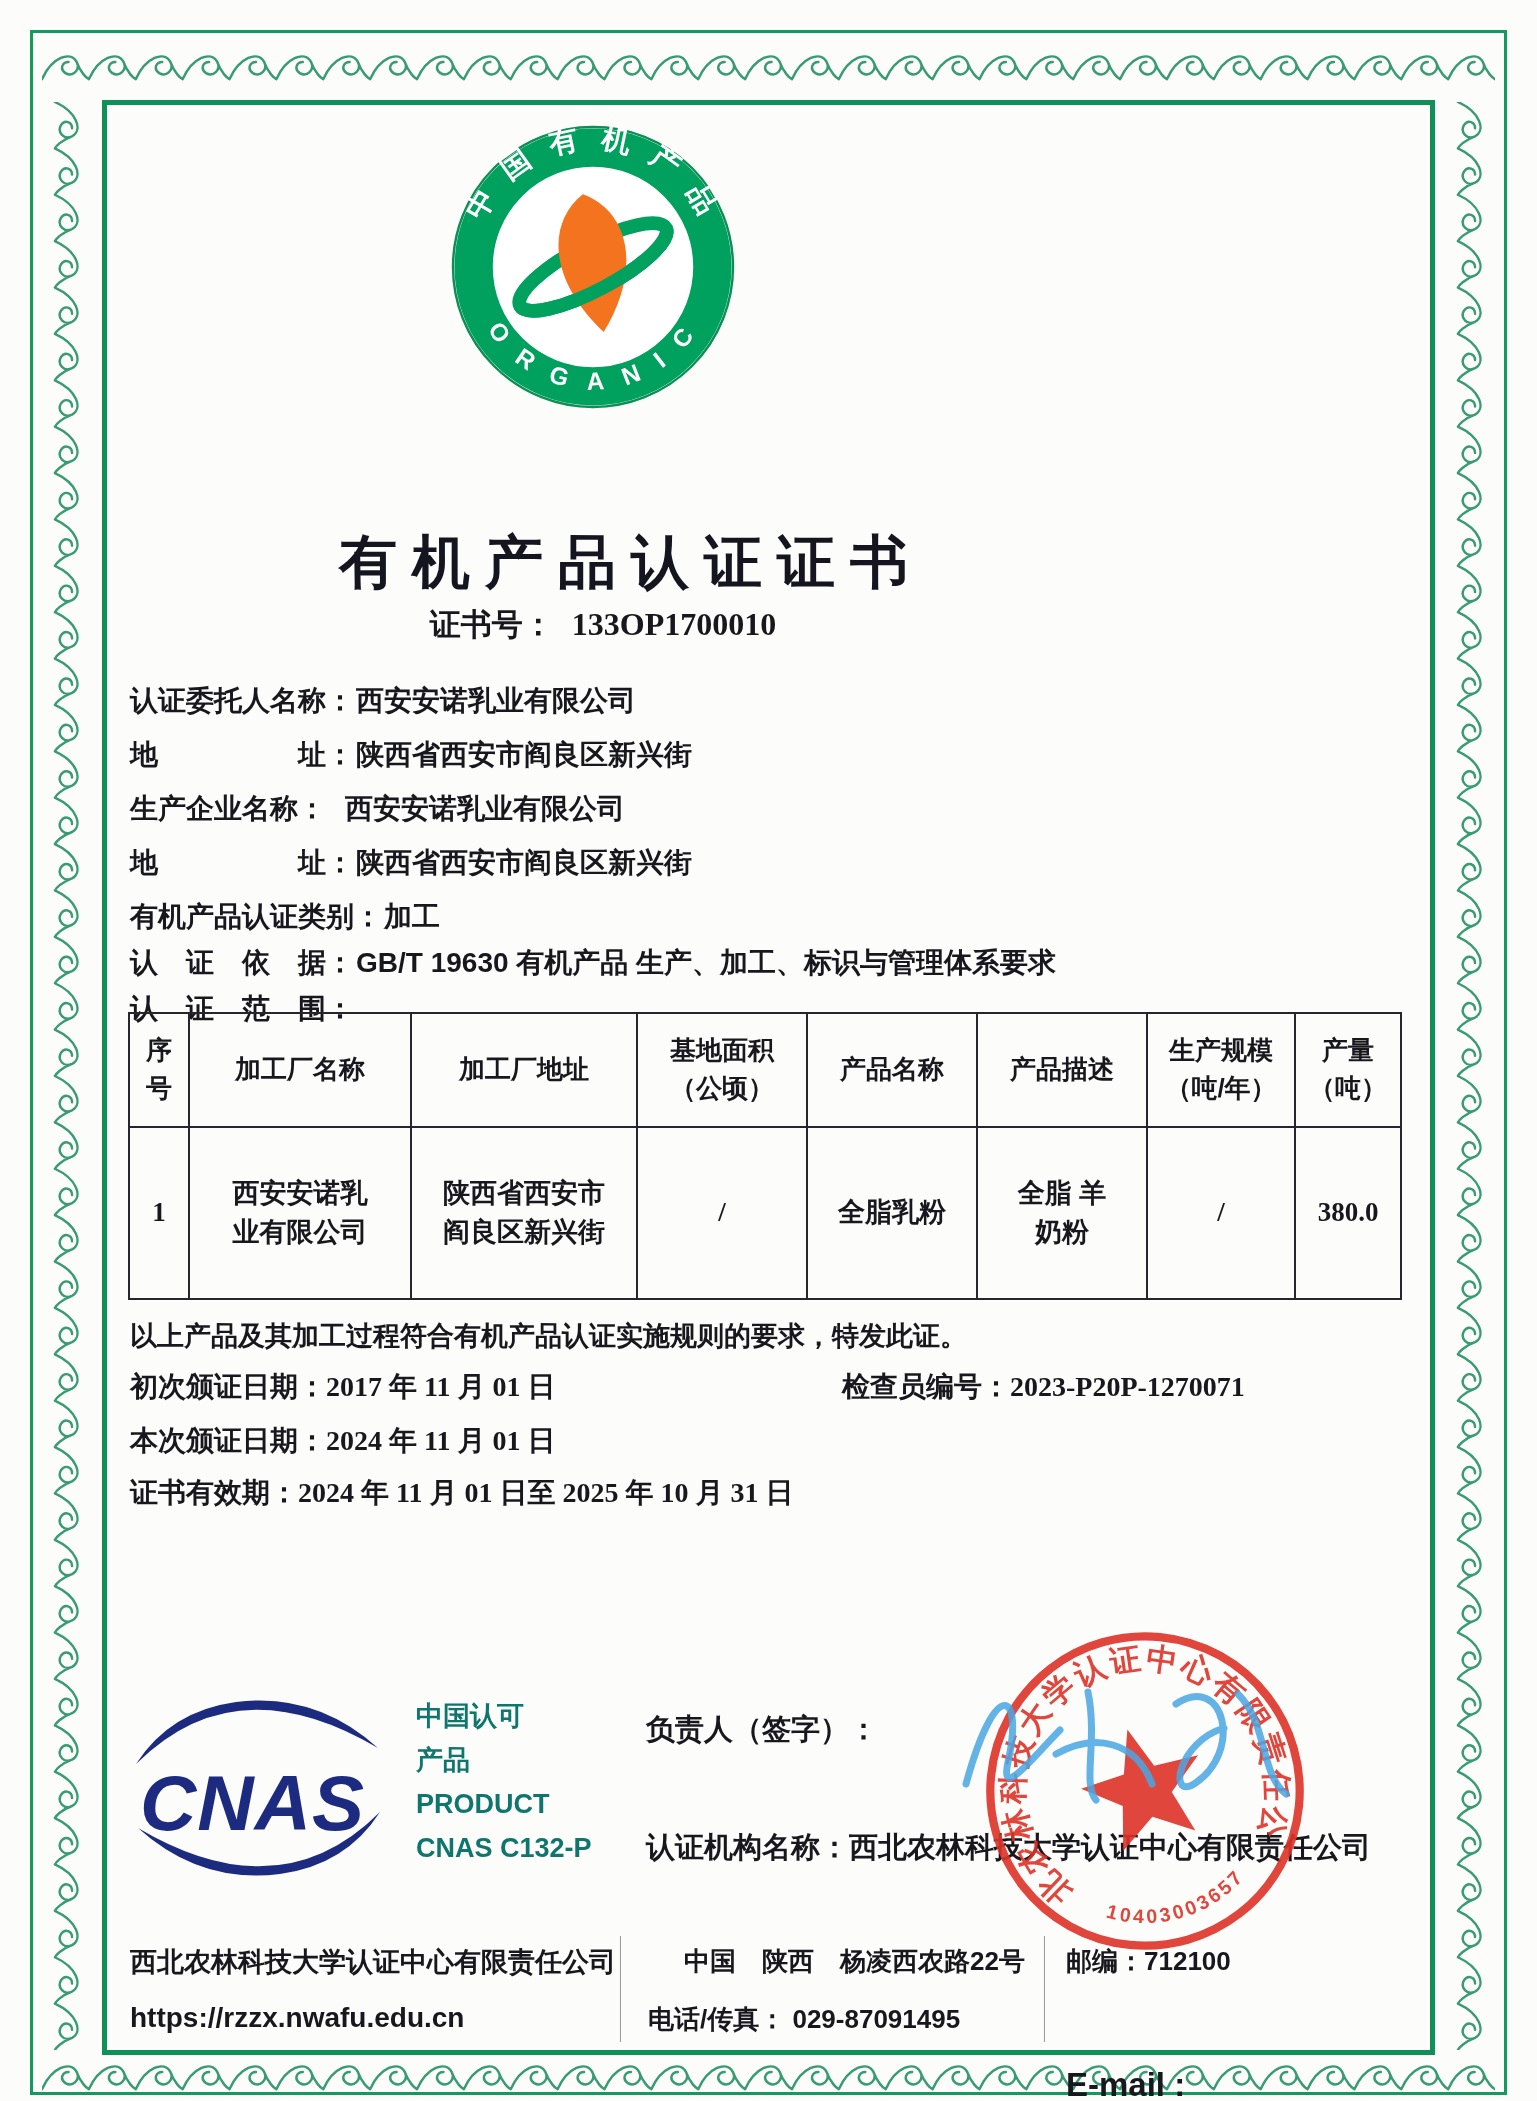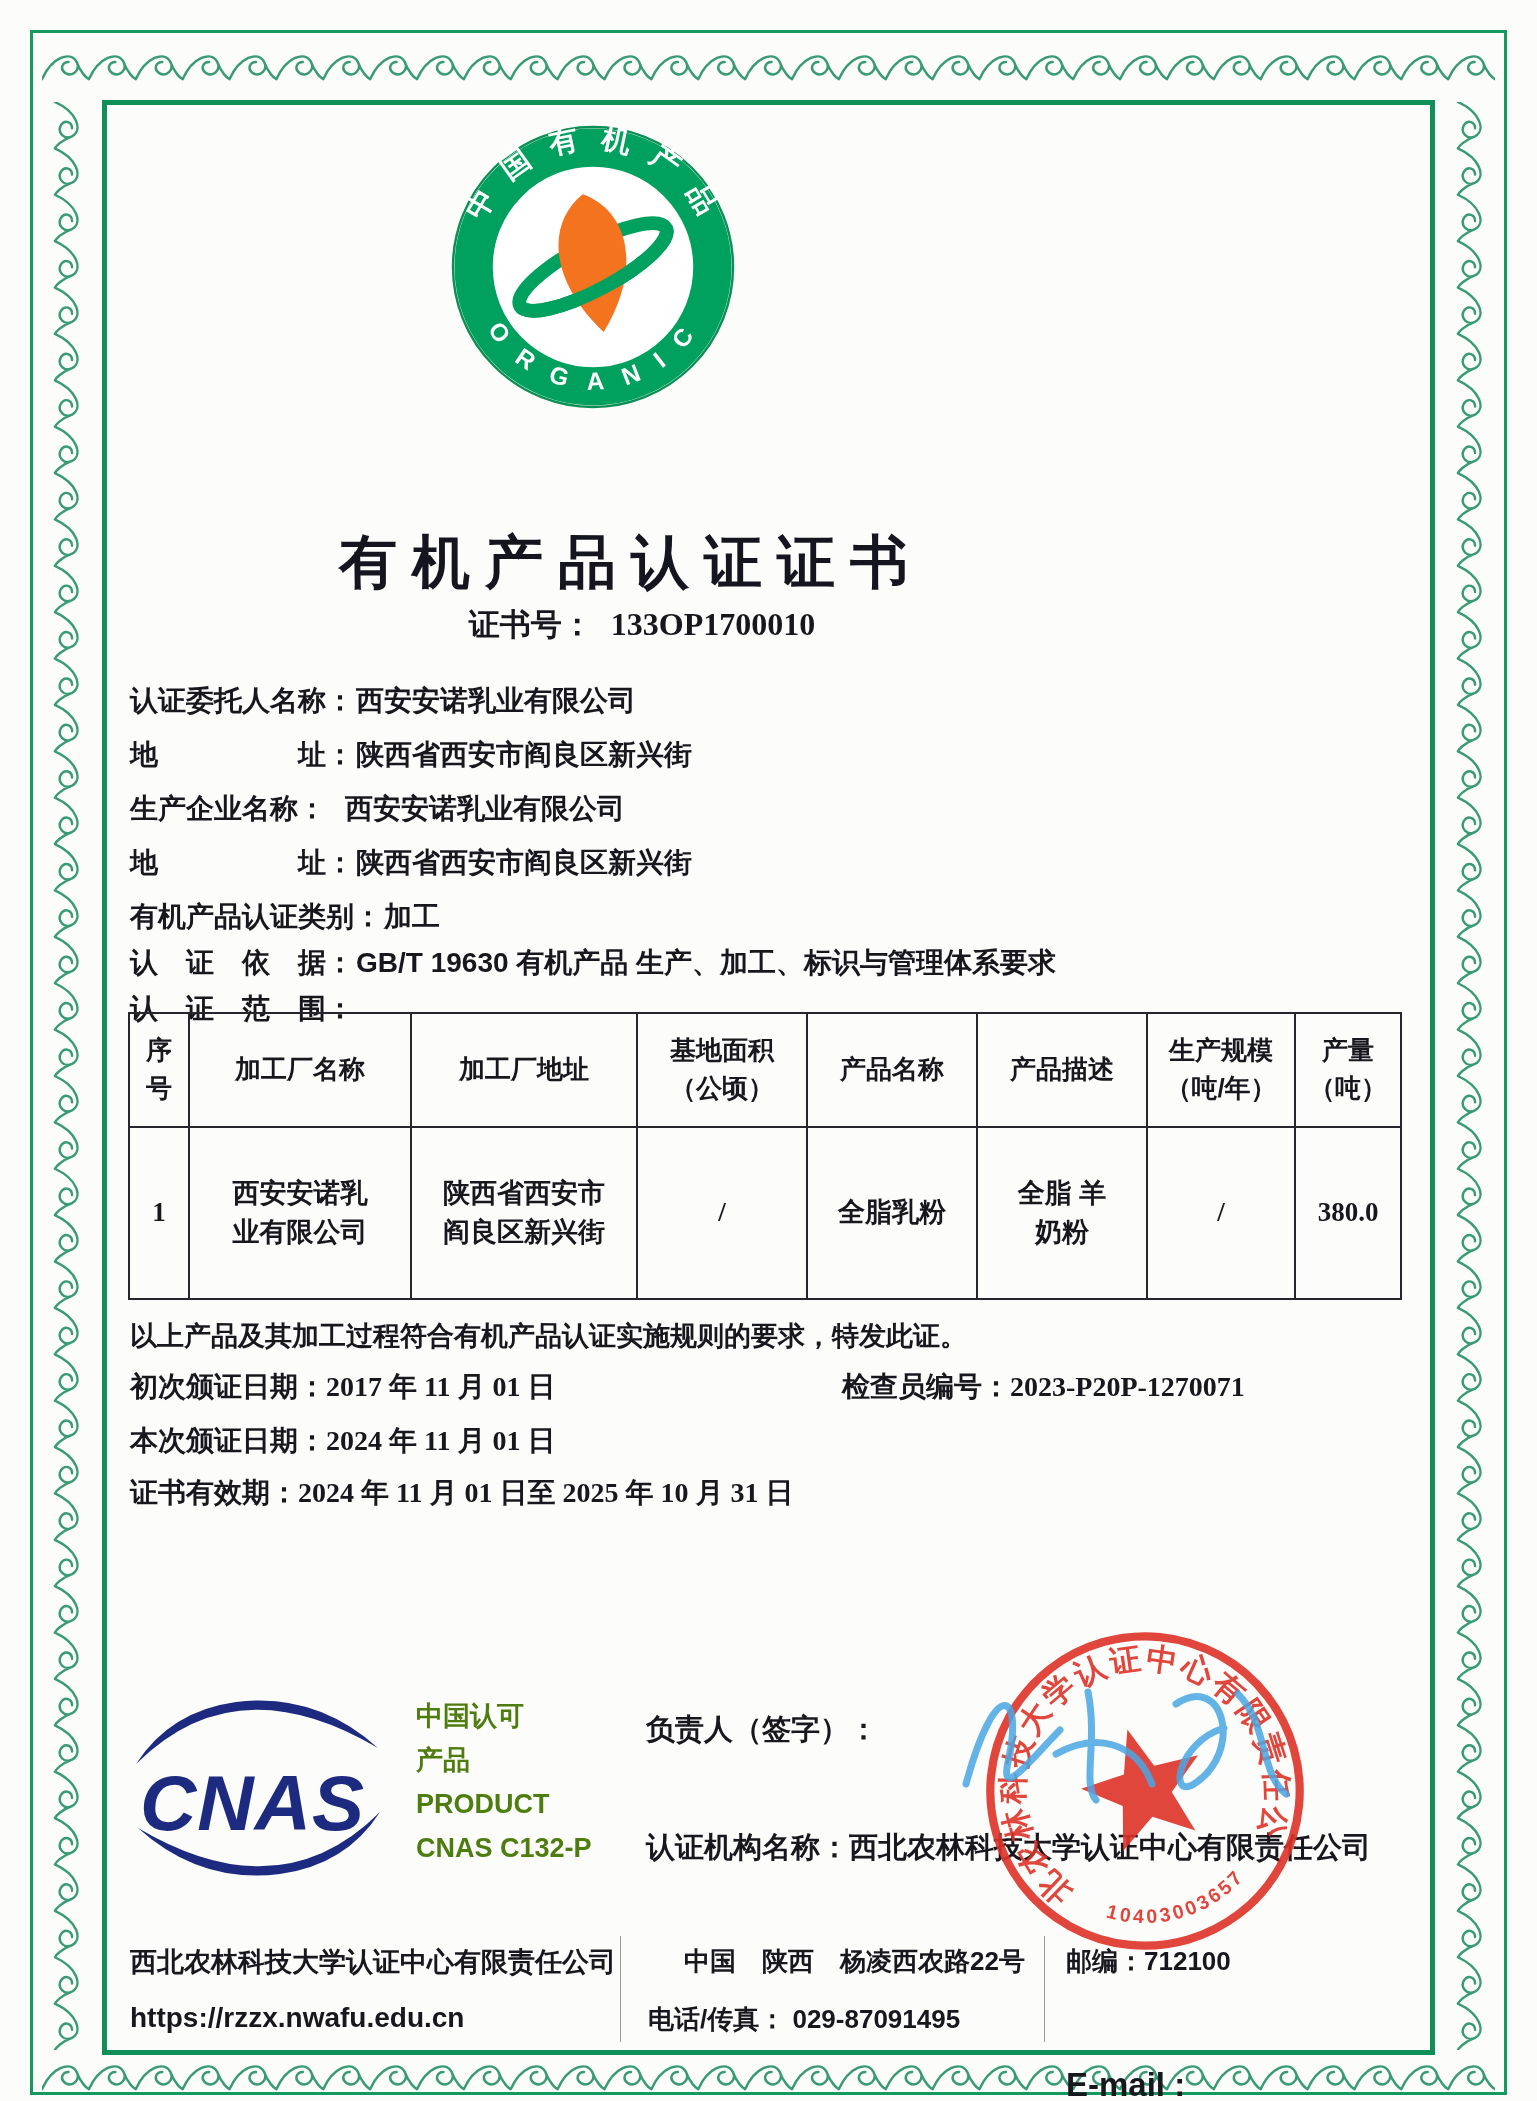--- a/index.html
+++ b/index.html
@@ -22,21 +22,21 @@
 
   .content{position:absolute;left:108px;top:106px;right:108px;bottom:52px;}
 
   
   .organic-logo{position:absolute;left:332px;top:8px;width:306px;height:306px;}
 
   
   .cert-title{position:absolute;left:0;top:418px;width:990px;text-align:center;
     font-size:58px;font-weight:900;letter-spacing:15px;color:#15151f;margin-left:28px;}
   .cert-no-line{position:absolute;left:0;top:498px;width:990px;text-align:center;
-    font-size:31px;font-weight:bold;margin-left:39px;}
+    font-size:31px;font-weight:bold;}
   .serif{font-family:"Liberation Serif","DejaVu Serif",serif;}
   .cert-no-line .num{font-size:32px;margin-left:18px;}
 
   
   .fields{position:absolute;left:22px;top:576px;width:1280px;}
   .field-row{display:flex;align-items:baseline;height:54px;font-size:28px;font-weight:bold;}
   .field-row.compact{height:46px;}
   .field-label{flex:0 0 auto;min-width:213px;white-space:pre;}
   .field-value{margin-left:2px;white-space:pre;}
 
@@ -51,21 +51,21 @@
   
   .conclusion{position:absolute;left:22px;top:1212px;font-size:27px;font-weight:bold;}
   .date-row{position:absolute;left:22px;font-size:28px;font-weight:bold;}
   .d1{top:1262px;} .d2{top:1316px;} .d3{top:1368px;}
   .inspector{position:absolute;left:734px;top:1262px;font-size:28px;font-weight:bold;}
   .date-val{font-family:"Liberation Serif","DejaVu Serif",serif;}
 
   
   .cnas-logo{position:absolute;left:10px;top:1578px;width:280px;height:210px;}
   .cnas-caption{position:absolute;left:308px;top:1588px;font-size:27px;font-weight:bold;
-    line-height:44px;color:#4d7c0f;white-space:pre;}
+    line-height:44px;color:#0f766e;white-space:pre;}
   .signer-line{position:absolute;left:538px;top:1604px;font-size:29px;font-weight:bold;}
   .agency-line{position:absolute;left:538px;top:1722px;font-size:29px;font-weight:bold;}
   .seal{position:absolute;left:872px;top:1520px;width:330px;height:330px;transform:rotate(-16deg);opacity:.9;}
   .signature{position:absolute;left:830px;top:1528px;width:400px;height:240px;opacity:.85;}
 
   
   .footer-org{position:absolute;left:22px;top:1838px;font-size:27px;font-weight:bold;}
   .footer-web{position:absolute;left:22px;top:1896px;font-size:28px;font-weight:bold;}
   .footer-addr{position:absolute;left:540px;top:1838px;font-size:26px;font-weight:bold;white-space:pre;margin-left:36px;}
   .footer-post{position:absolute;left:958px;top:1838px;font-size:26px;font-weight:bold;}

